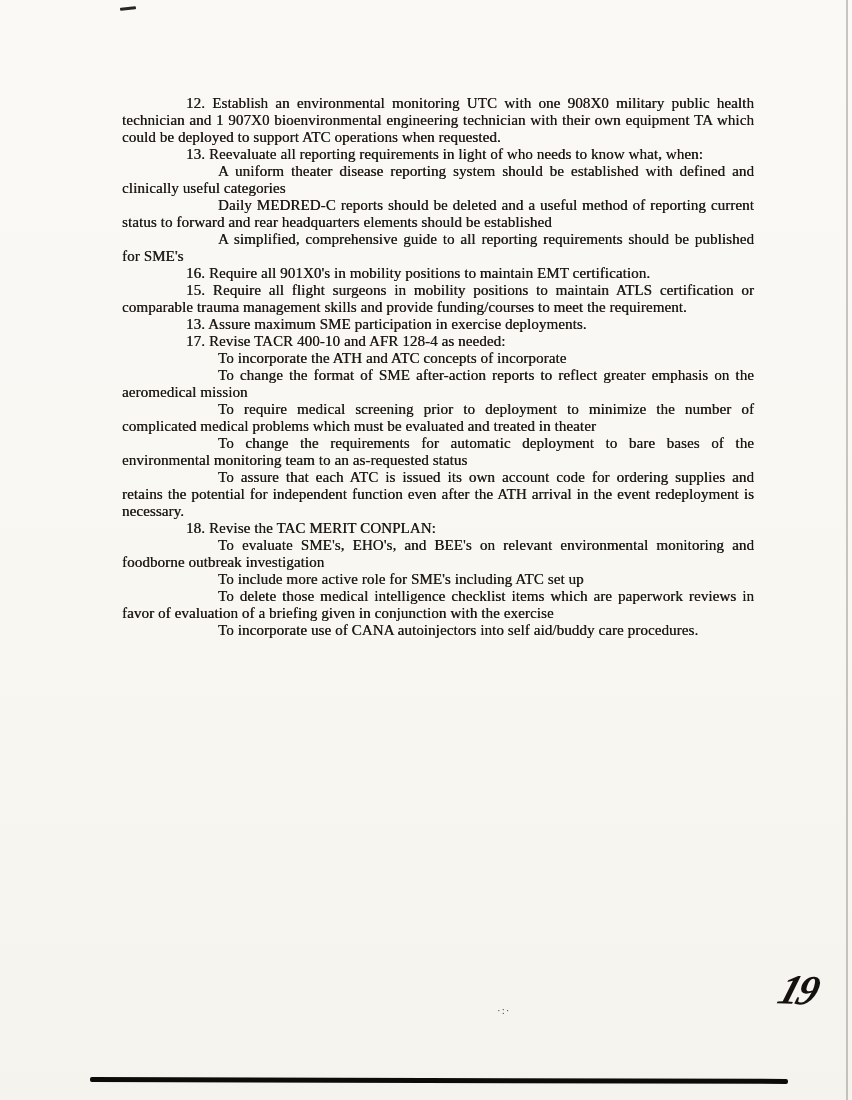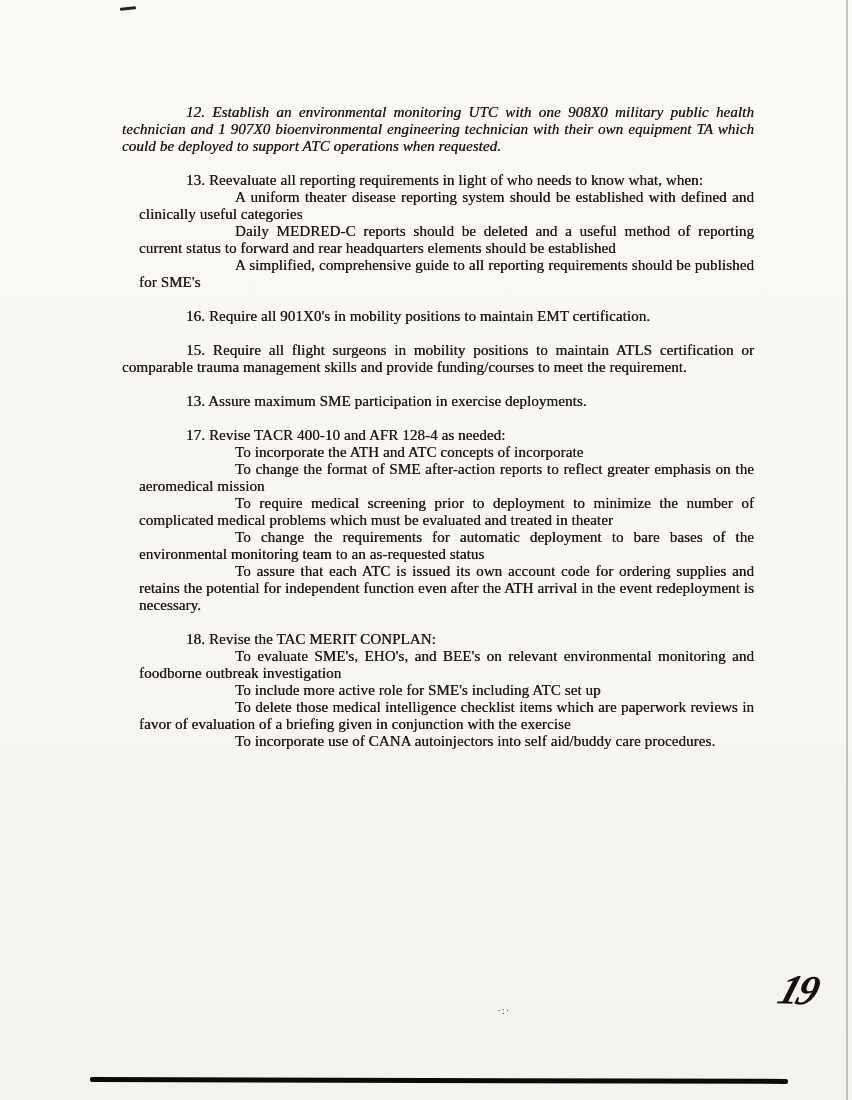--- a/index.html
+++ b/index.html
@@ -28,31 +28,28 @@
     font-size: 15px;
     line-height: 17px;
     text-align: justify;
     letter-spacing: 0.1px;
     text-shadow: 0.35px 0 0 rgba(25, 18, 12, 0.8);
   }
   p.para {
     margin: 0;
   }
   p.numbered {
-    margin-top: 17px;
     text-indent: 64px;
   }
   p.sub {
     margin-top: 0;
     text-indent: 96px;
-    margin-left: 17px;
   }
   .doc-body p:first-child {
-    margin-top: 16px;
-    font-style: italic;
+    margin-top: 7px;
   }
   .handwritten-page-number {
     position: absolute;
     left: 780px;
     top: 966px;
     font-size: 42px;
     font-style: italic;
     font-weight: bold;
     color: #14110e;
     transform: skewX(-16deg) rotate(2deg);

